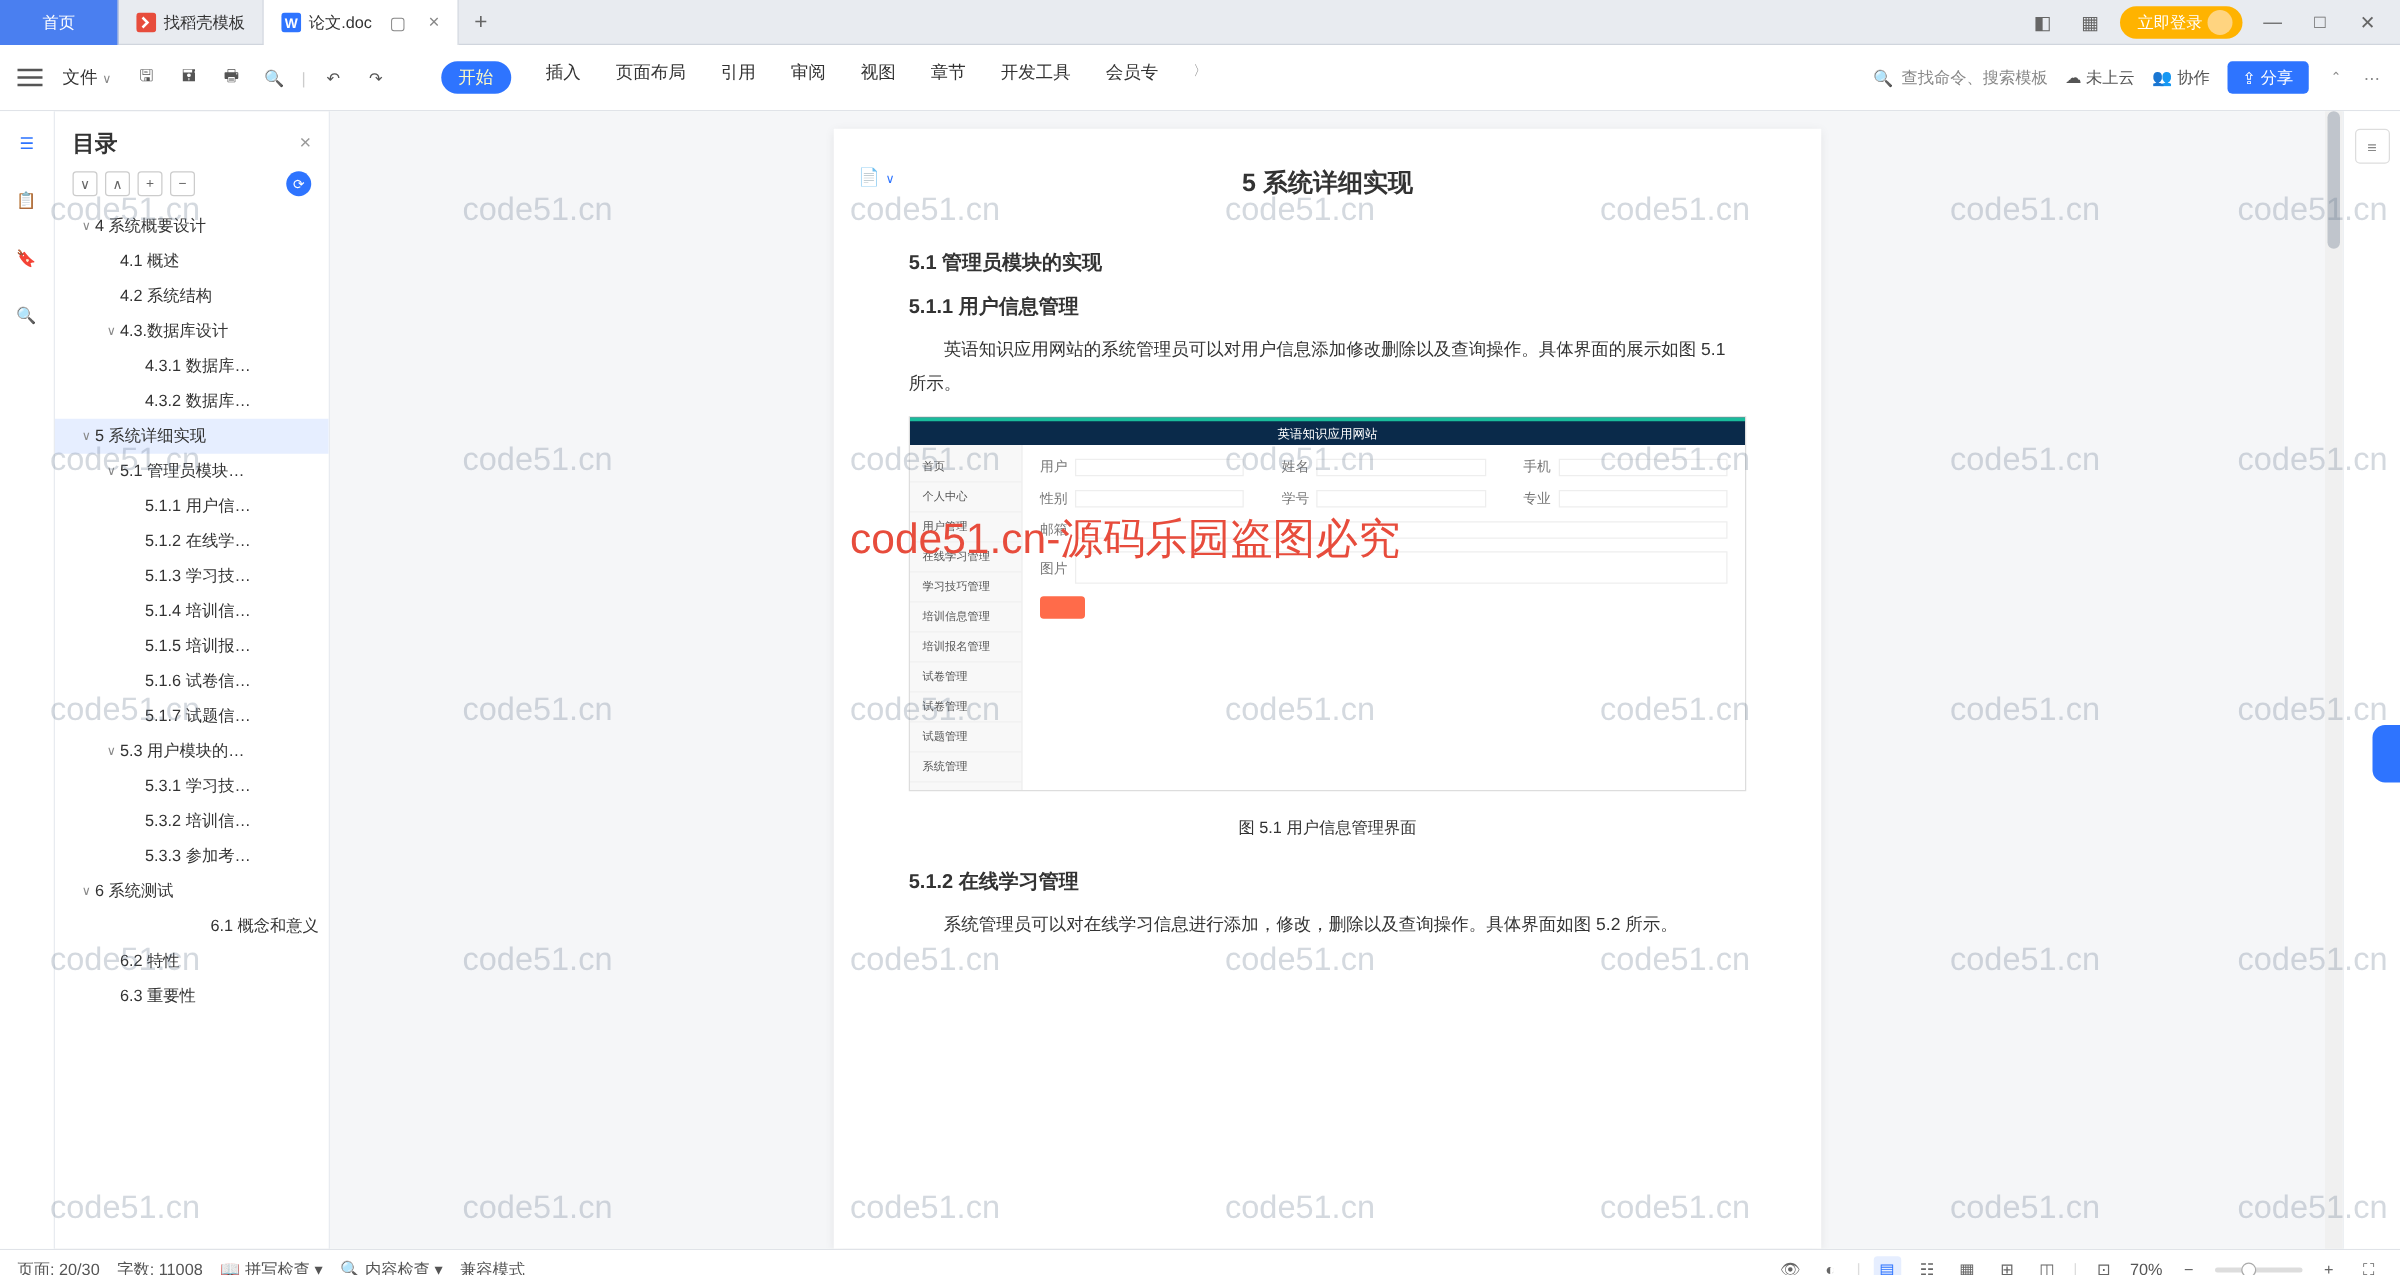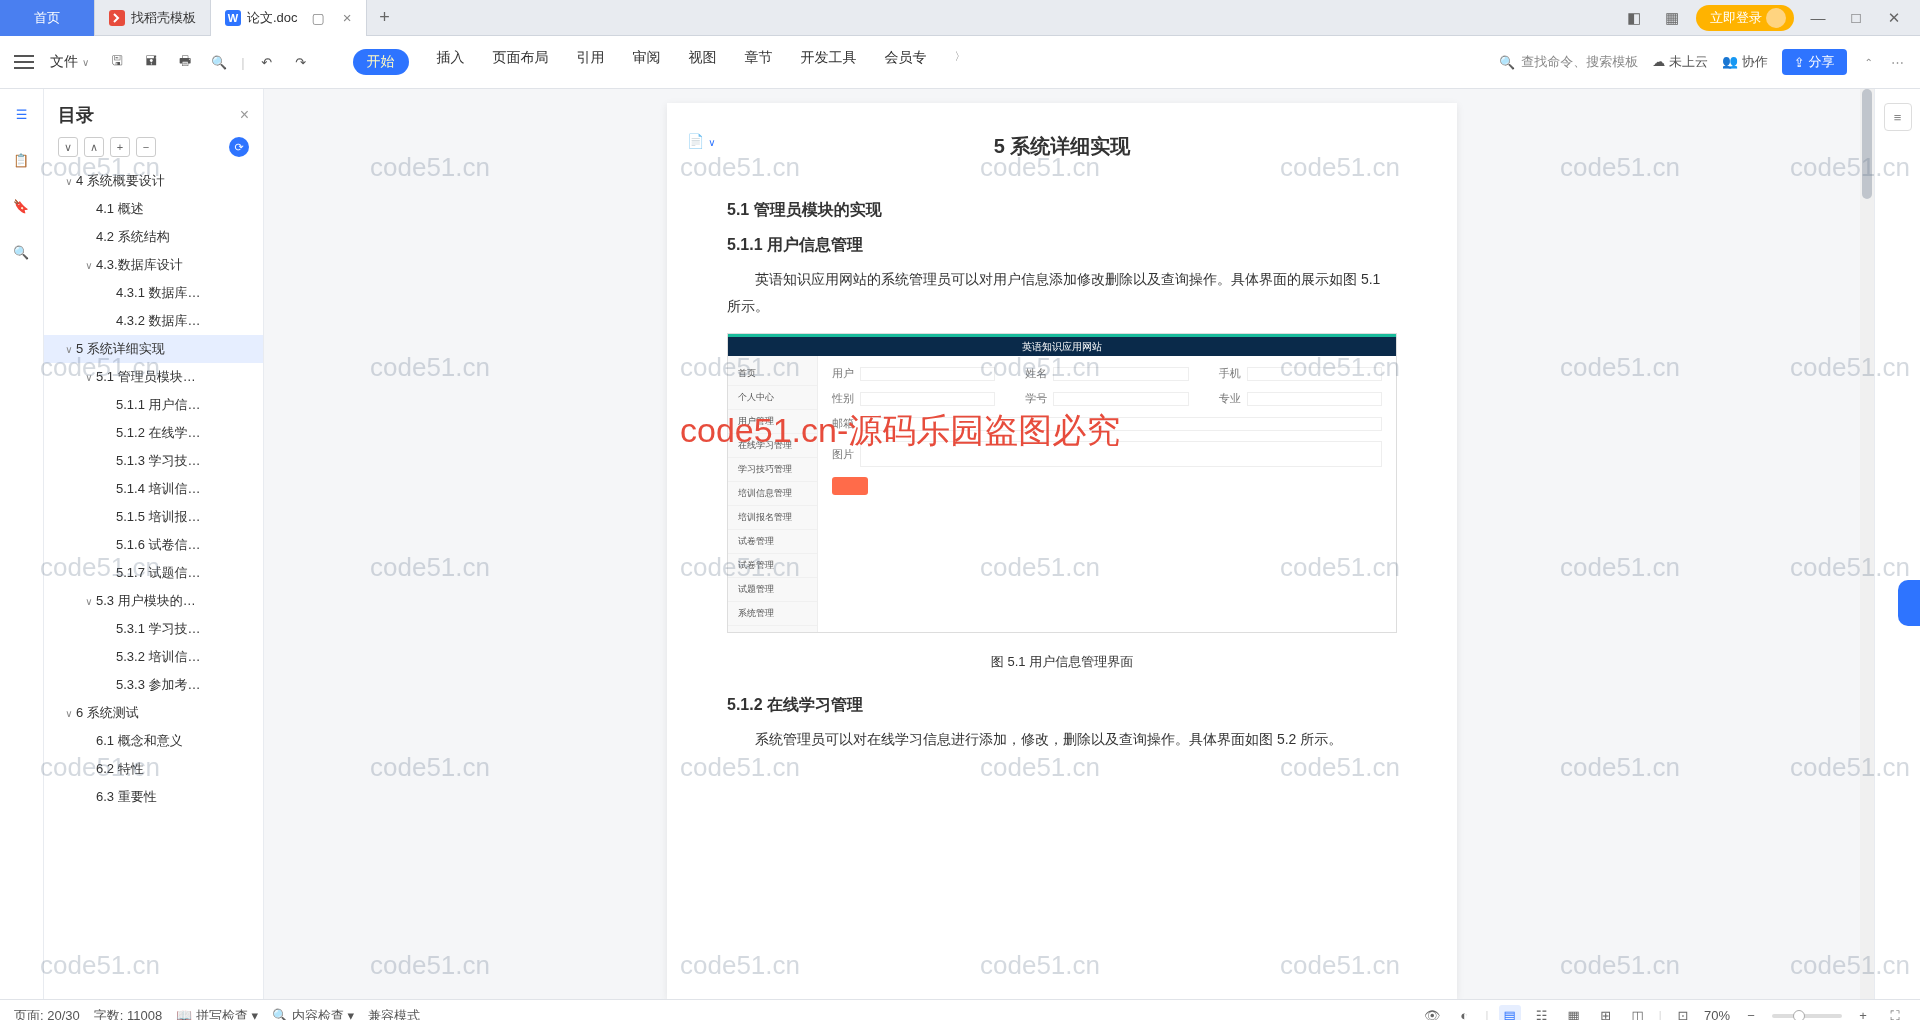--- a/index.html
+++ b/index.html
@@ -251,21 +251,21 @@
           <span class="lbl">5.3.2 培训信…</span>
         </div>
         <div class="node" style="padding-left: 58px;">
           <span class="chev"></span>
           <span class="lbl">5.3.3 参加考…</span>
         </div>
         <div class="node" style="padding-left: 18px;">
           <span class="chev">∨</span>
           <span class="lbl">6 系统测试</span>
         </div>
-        <div class="node" style="padding-left: 38px;">
+        <div class="node" style="padding-left: 38px; text-align: right;">
           <span class="chev"></span>
           <span class="lbl">6.1 概念和意义</span>
         </div>
         <div class="node" style="padding-left: 38px;">
           <span class="chev"></span>
           <span class="lbl">6.2 特性</span>
         </div>
         <div class="node" style="padding-left: 38px;">
           <span class="chev"></span>
           <span class="lbl">6.3 重要性</span>

